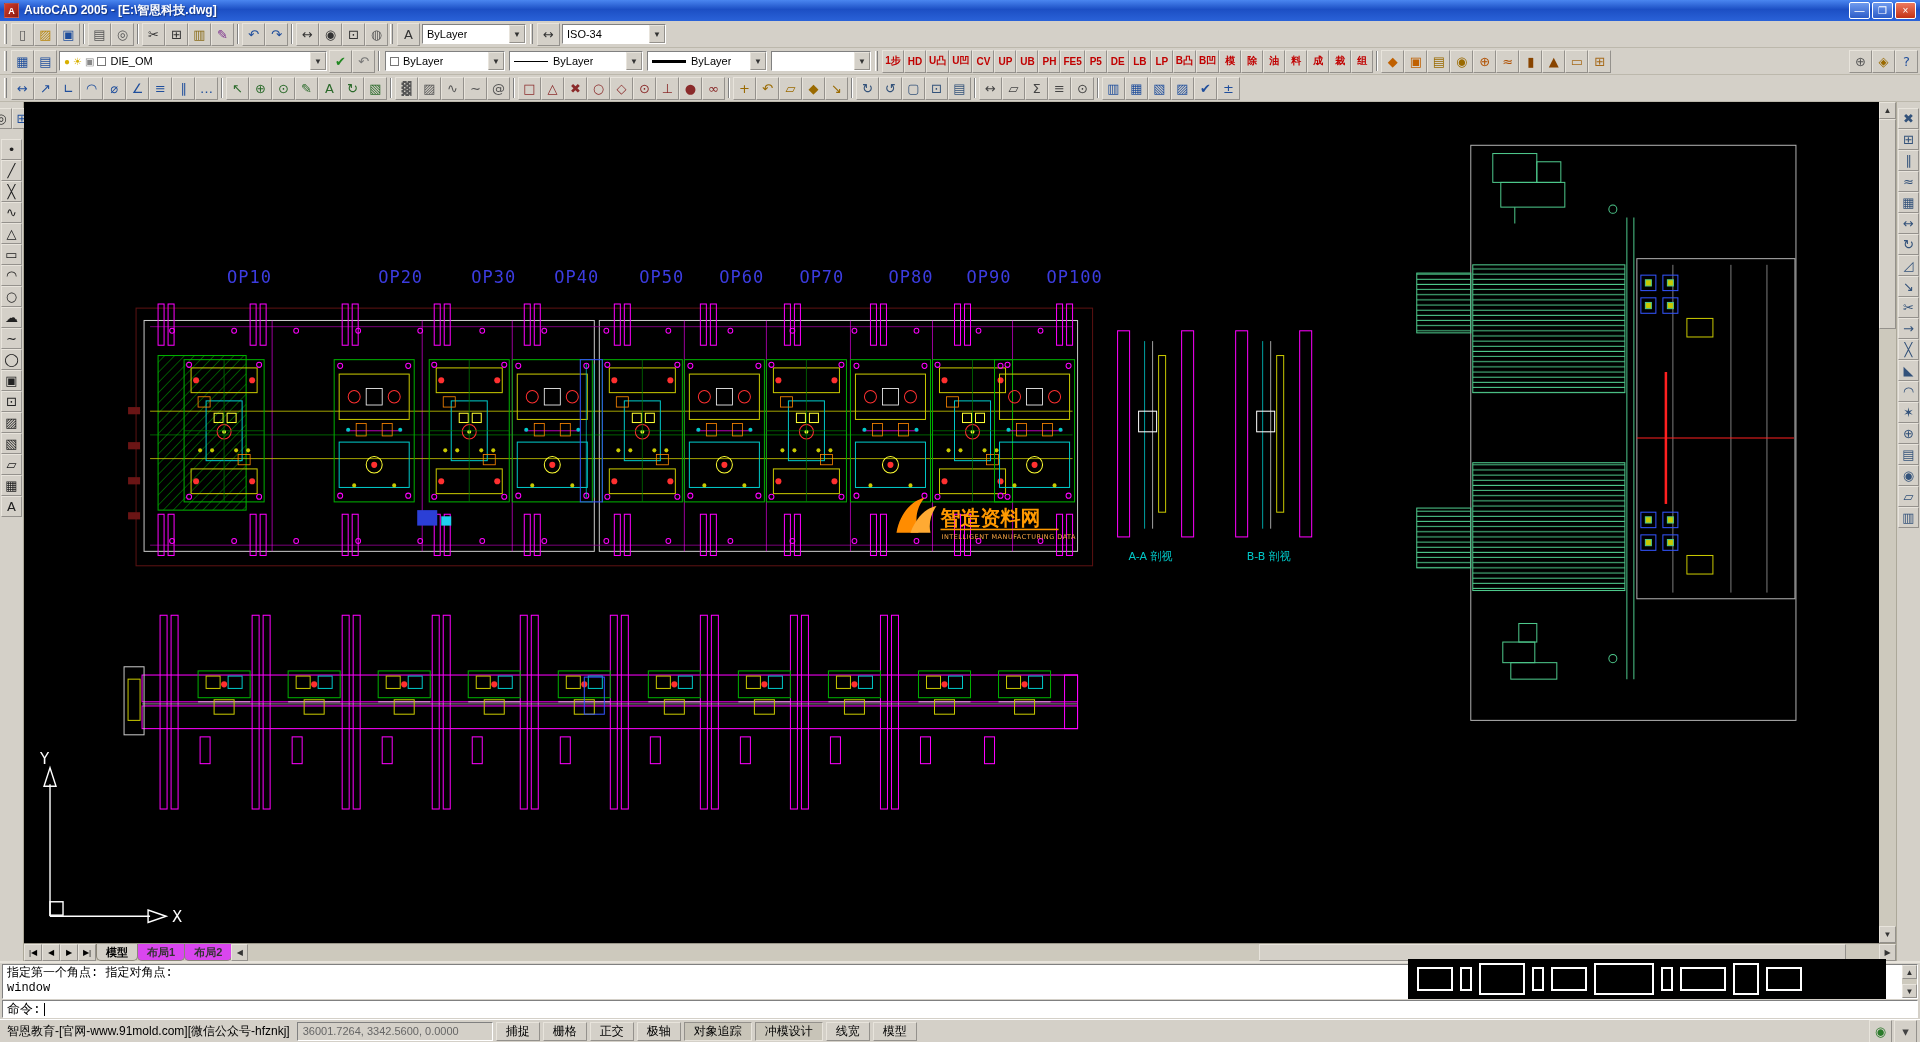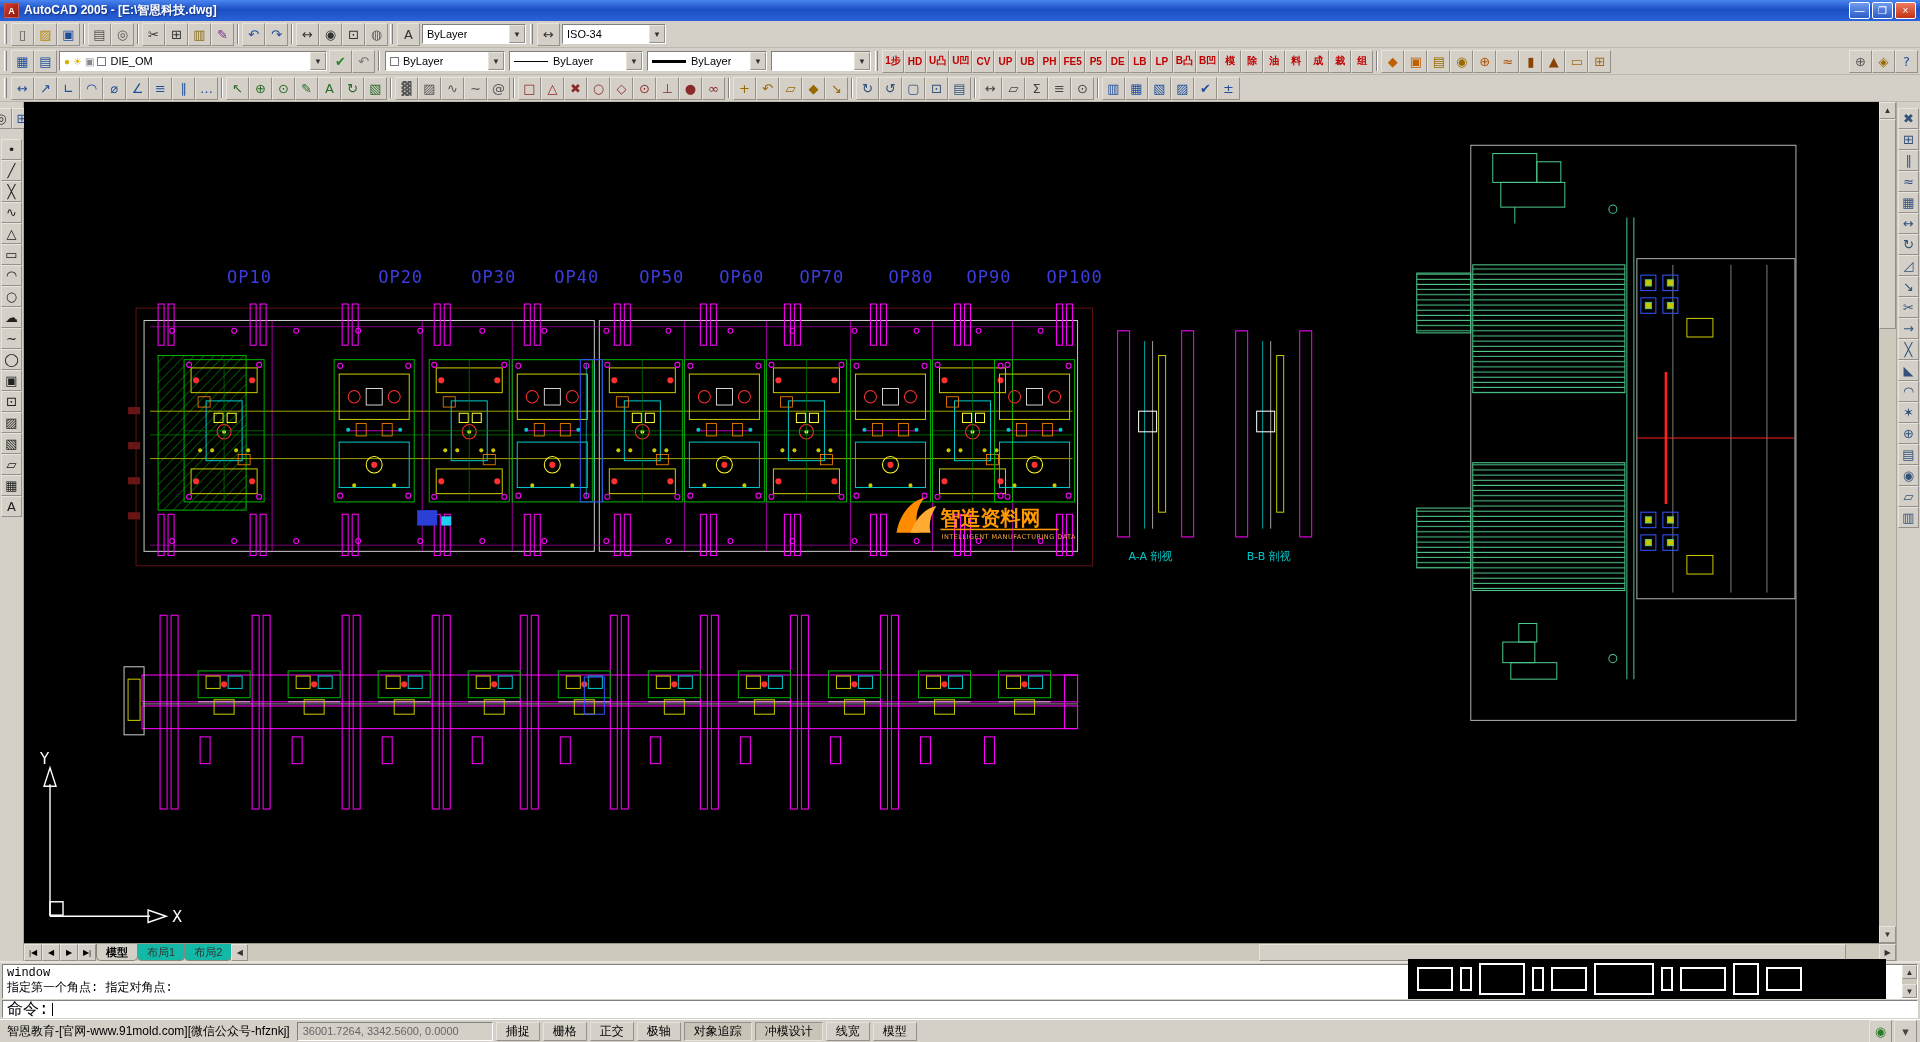--- a/index.html
+++ b/index.html
@@ -69,34 +69,34 @@
     display:flex;align-items:center;justify-content:center;flex:0 0 auto;}
   .vtrack{flex:1;position:relative;}
   .vthumb{position:absolute;top:0;left:0;width:100%;height:26%;background:#d4d0c8;border:1px outset #e8e4dc;}
   .htrack{flex:1;position:relative;}
   .hthumb{position:absolute;left:62%;top:0;width:36%;height:100%;background:#d4d0c8;border:1px outset #e8e4dc;}
 
   
   .tabsrow{height:18px;display:flex;align-items:stretch;background:#cdc9bd;border-top:1px solid #9a968a;flex:0 0 auto;}
   .navbtn{width:18px;background:#d4d0c8;border:1px outset #e8e4dc;font-size:8px;display:flex;align-items:center;
     justify-content:center;flex:0 0 auto;}
-  .tab{padding:0 9px;font-size:11px;background:#14b8a6;border:1px solid #8a8678;border-top:none;
-    border-radius:0 0 5px 5px;display:flex;align-items:center;margin-right:-1px;flex:0 0 auto;color:#333;}
+  .tab{padding:0 9px;font-size:11px;background:#d946ef;border:1px solid #8a8678;border-top:none;
+    border-radius:0 0 5px 5px;display:flex;align-items:center;margin-right:-1px;flex:0 0 auto;color:#333;font-weight:bold;}
   .tab.active{background:#d4d0c8;font-weight:bold;color:#000;z-index:2;}
 
   
   .cmdwin{height:58px;border-top:2px outset #e8e4dc;background:#d4d0c8;display:flex;flex-direction:column;
     padding:1px 2px;flex:0 0 auto;}
   .cmdhist{flex:1;background:#fff;border:1px solid;border-color:#808080 #fff #fff #808080;display:flex;min-height:0;}
   .cmdlines{flex:1;font-family:"Liberation Mono",monospace;font-size:12px;padding:1px 4px;overflow:hidden;}
   .cmdline{white-space:pre;line-height:15px;}
   .cmdscroll{width:15px;background:#cdc9bd;display:flex;flex-direction:column;flex:0 0 auto;}
   .cmdscroll .sbtn{width:15px;height:14px;}
   .cmdprompt{height:18px;background:#fff;border:1px solid;border-color:#808080 #fff #fff #808080;margin-top:1px;
-    font-family:"Liberation Mono",monospace;font-size:16px;display:flex;align-items:center;padding:0 4px;}
+    font-family:"Liberation Mono",monospace;font-size:13px;display:flex;align-items:center;padding:0 4px;}
   .caret{display:inline-block;width:1px;height:13px;background:#000;margin-left:3px;}
 
   
   .statusbar{height:23px;background:#d4d0c8;border-top:1px solid #fff;display:flex;align-items:center;
     padding:0 3px;gap:3px;flex:0 0 auto;}
   .statusinfo{font-size:12px;padding:0 4px;white-space:nowrap;}
   .coords{width:196px;height:19px;border:1px solid;border-color:#808080 #fff #fff #808080;color:#666;
     font-size:11px;display:flex;align-items:center;padding:0 5px;background:#d4d0c8;white-space:nowrap;}
   .toggle{height:19px;border:1px outset #e8e4dc;background:#d4d0c8;font-size:12px;padding:0 9px;flex:0 0 auto;}
   .toggle.active{border-style:inset;background:#c8c4b8;}
@@ -993,22 +993,22 @@
           <button class="pbtn">
             <span class="glyph" style="color: rgb(51, 82, 122);">▥</span>
           </button>
         </span>
     </div>
   </div>
 
   <div class="cmdwin">
     <div class="cmdhist">
       <div class="cmdlines">
+          <div class="cmdline">指定第一个角点: 指定对角点:</div>
           <div class="cmdline">window</div>
-          <div class="cmdline">指定第一个角点: 指定对角点:</div>
         </div>
       <div class="cmdscroll">
         <div class="sbtn">▲</div>
         <div style="flex:1"></div>
         <div class="sbtn">▼</div>
       </div>
     </div>
     <div class="cmdprompt">
       <span>命令:</span>
       <span class="caret"></span>

